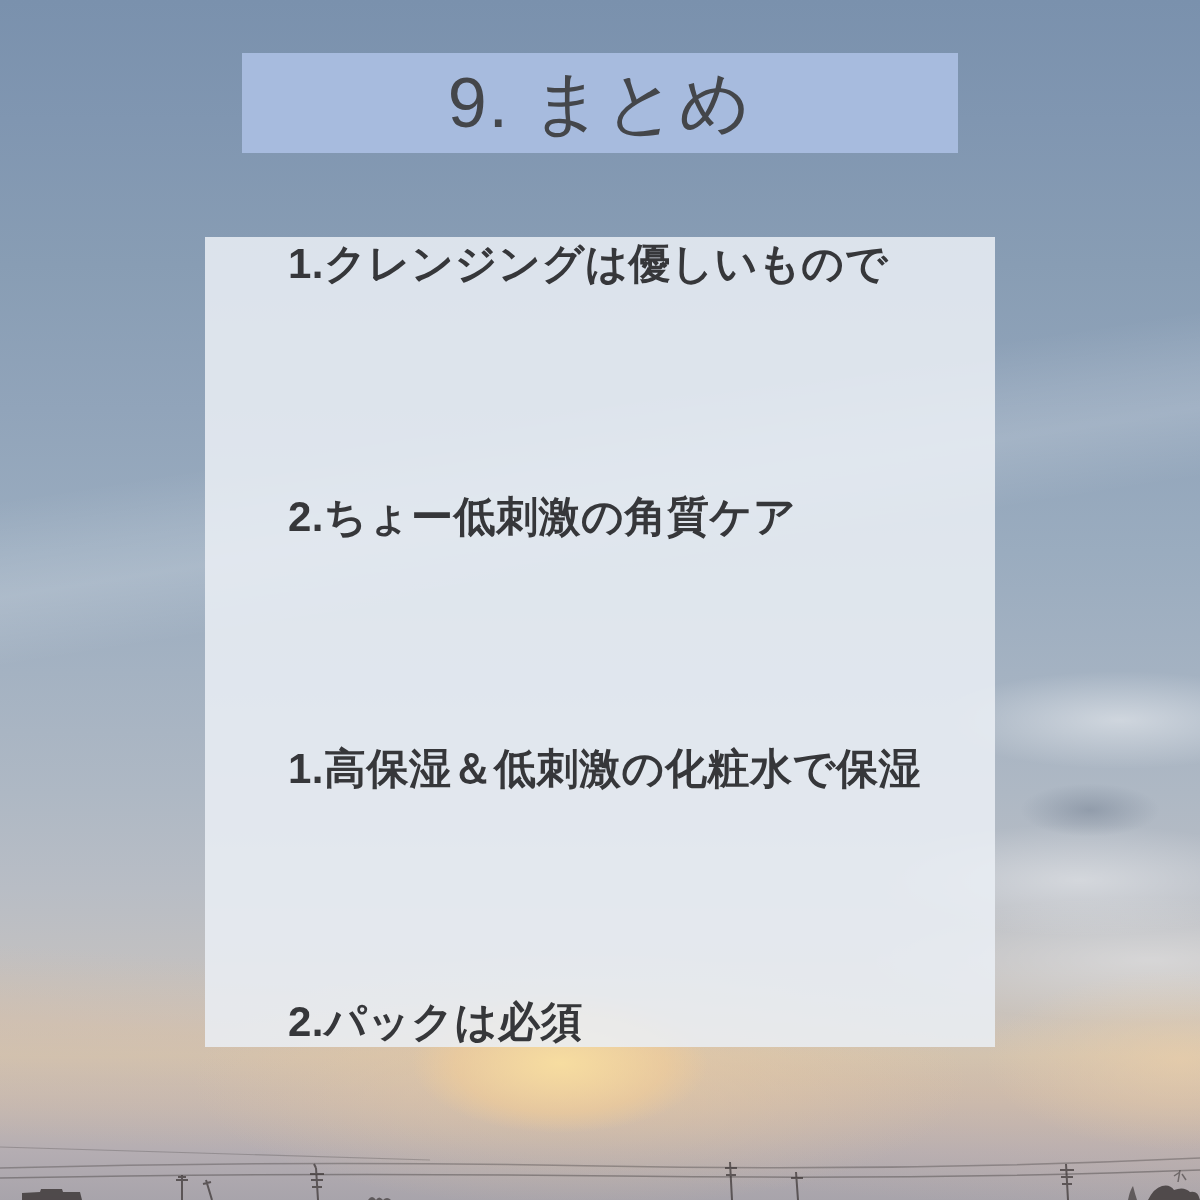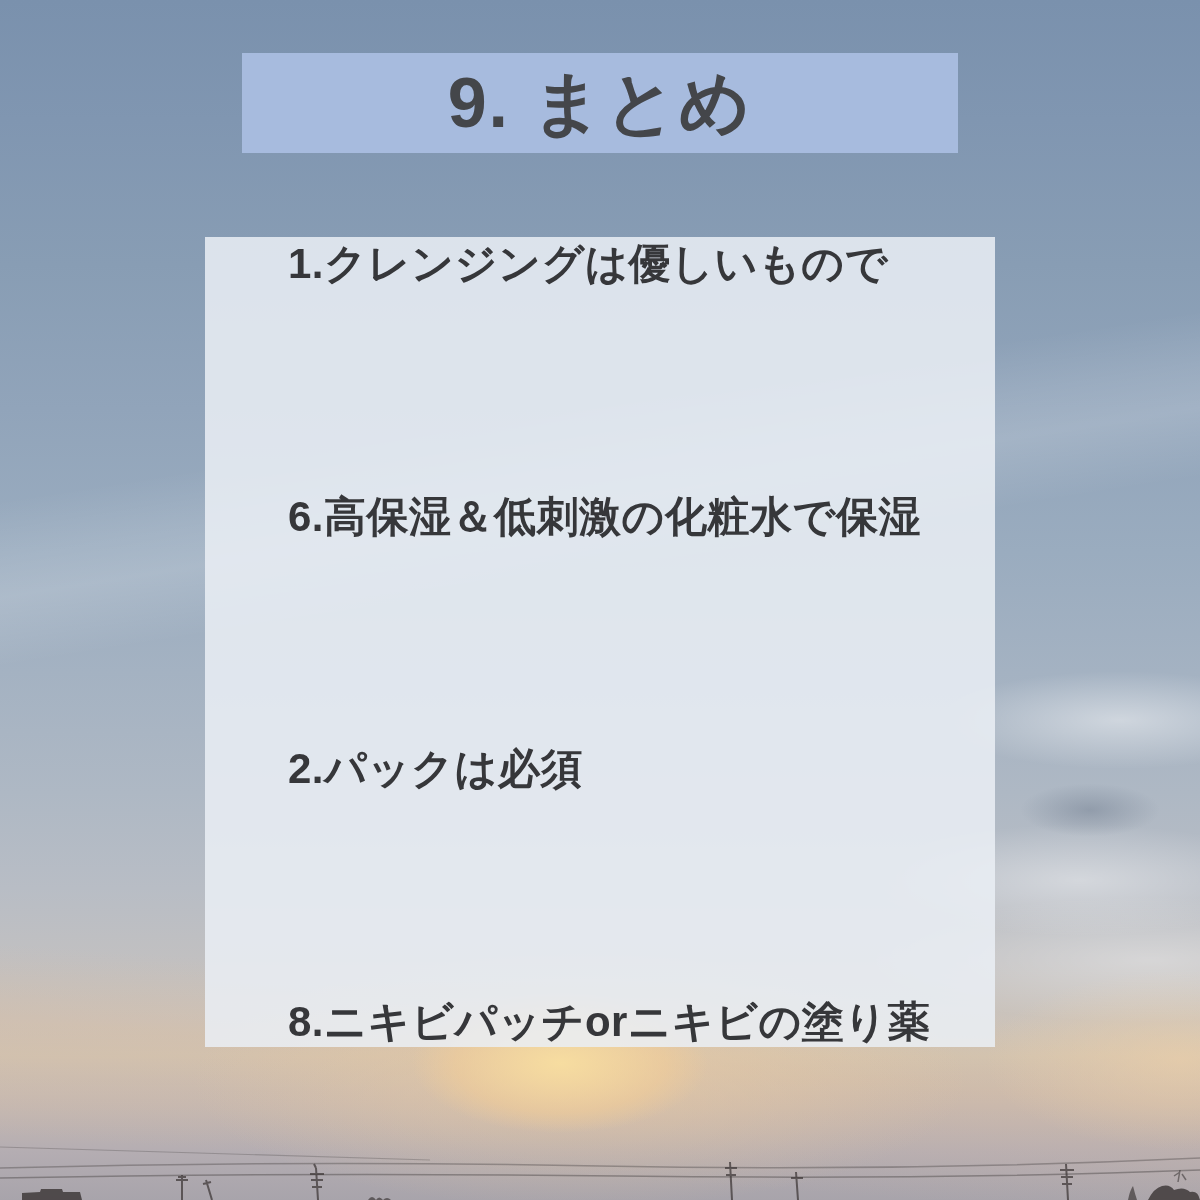--- a/index.html
+++ b/index.html
@@ -36,21 +36,21 @@
         #b4adb2 96%, #a8a4ab 100%);
   }
   .silhouettes{position:absolute;left:0;bottom:0;width:1200px;height:70px;}
   
   .title-band{
     position:absolute;left:242px;top:53px;width:716px;height:100px;
     background:var(--band-bg,#a7bbde);
     display:flex;align-items:center;justify-content:center;
   }
   .title-band h1{
-    margin:5px;font-size:70px;font-weight:700;letter-spacing:2px;
+    margin:5px;font-size:70px;font-weight:400;letter-spacing:2px;
     color:var(--title-color,#44464a);line-height:1;
   }
   
   .panel{
     position:absolute;left:205px;top:237px;width:790px;height:810px;
     background:var(--panel-bg,rgba(234,239,244,0.86));
     box-sizing:border-box;
     display:flex;flex-direction:column;justify-content:space-between;
     padding:6px 18px 4px 83px;
   }
@@ -90,18 +90,18 @@
     <path d="M1148,70 q6,-12 14,-14 q8,-2 12,4 q10,-4 16,2 q8,-2 10,8 Z" fill="rgba(64,58,58,0.85)"></path>
     <path d="M1178,52 l2,-12 M1174,46 l6,-4 M1182,44 l4,6" stroke="rgba(64,58,58,0.6)" stroke-width="1.5" fill="none"></path>
   </svg>
 
   <div class="title-band">
     <h1>9. まとめ</h1>
   </div>
 
   <div class="panel">
     <div class="item">1.クレンジングは優しいもので</div>
-    <div class="item">6.高保湿＆低刺激の化粧水で保湿</div>
+    <div class="item">2.ちょー低刺激の角質ケア</div>
+    <div class="item">1.高保湿＆低刺激の化粧水で保湿</div>
     <div class="item">2.パックは必須</div>
-    <div class="item">8.ニキビパッチorニキビの塗り薬</div>
   </div>
 
 </div>
 
 </body></html>

